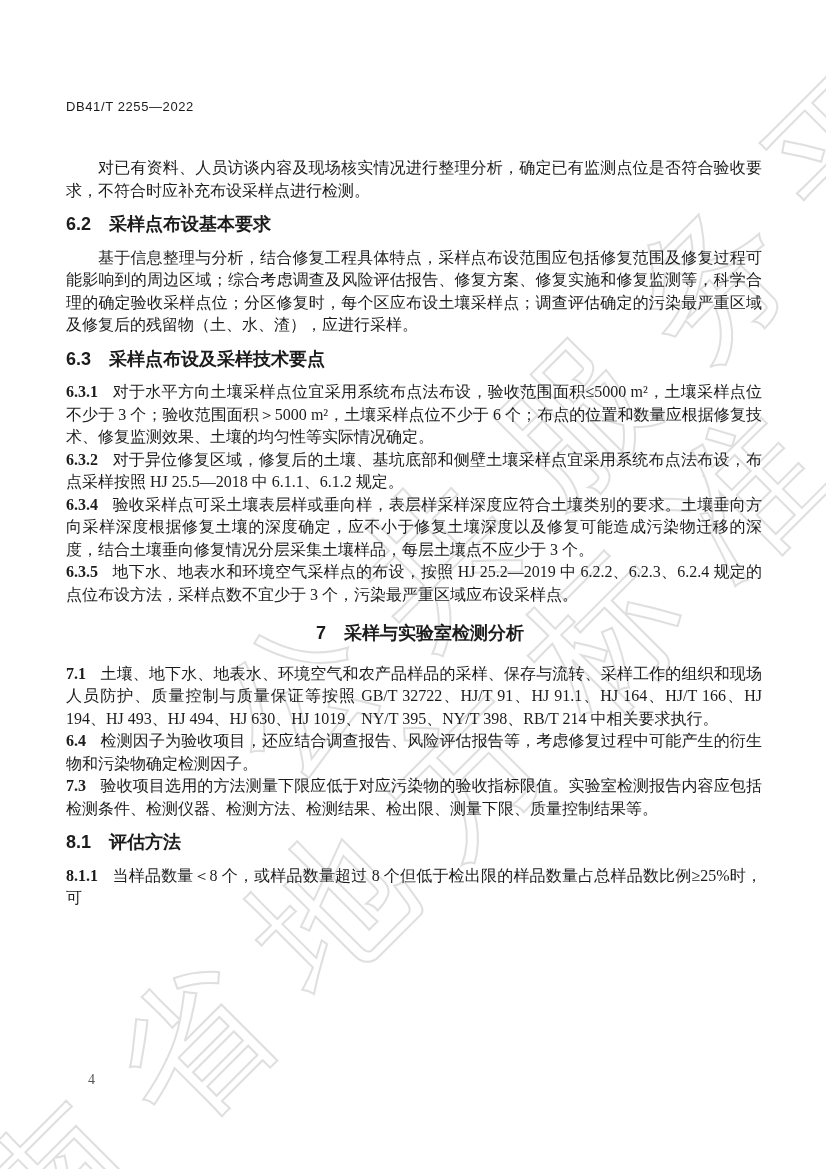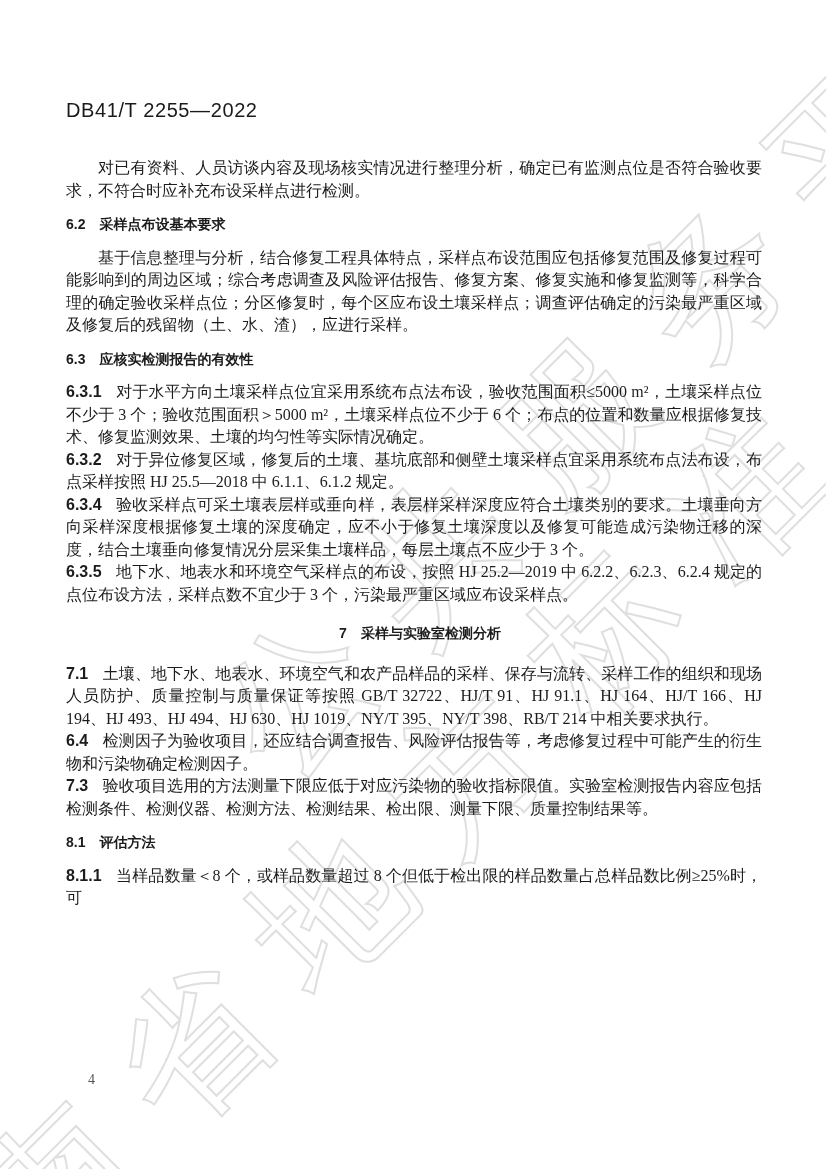--- a/index.html
+++ b/index.html
@@ -28,46 +28,46 @@
     pointer-events: none;
   }
   .wm1 { left: -335px; top: 795px; }
   .wm2 { left: 75px;  top: 235px; }
 
   .doc-header {
     position: absolute;
     left: 66px;
     top: 99px;
     font-family: "Liberation Sans", sans-serif;
-    font-size: 20px;
+    font-size: 13px;
     letter-spacing: 0.6px;
     color: #1a1a1a;
   }
   .doc-body {
     position: absolute;
     left: 66px;
     top: 157px;
     width: 696px;
     font-size: 16px;
     line-height: 22.5px;
     text-align: justify;
     overflow-wrap: break-word;
   }
   .para   { margin: 0; text-indent: 2em; }
   .clause { margin: 0; }
   .clause .num {
-    font-family: Liberation Sans, sans-serif;
+    font-family: Liberation Serif, serif;
     font-weight: bold;
     margin-right: 0.9em;
     margin-top: 35px;
   }
   .h1, .h2 {
     font-family: "Liberation Sans", sans-serif;
     font-weight: bold;
-    font-size: 14px;
+    font-size: 18px;
     line-height: 22.5px;
     text-align: left;
   }
   .h1 { margin: 16px 0 18px 12px; text-align: center; }
   .h2 { margin: 11px 0 11px 0; }
   .h1 .num, .h2 .num { margin-right: 1em; }
 
   .page-number {
     position: absolute;
     left: 88px;
@@ -90,21 +90,21 @@
   <div class="doc-header">DB41/T 2255—2022</div>
 
   <div class="doc-body">
 
     <p class="para">对已有资料、人员访谈内容及现场核实情况进行整理分析，确定已有监测点位是否符合验收要求，不符合时应补充布设采样点进行检测。</p>
 
     <p class="h2"><span class="num">6.2</span><span>采样点布设基本要求</span></p>
 
     <p class="para">基于信息整理与分析，结合修复工程具体特点，采样点布设范围应包括修复范围及修复过程可能影响到的周边区域；综合考虑调查及风险评估报告、修复方案、修复实施和修复监测等，科学合理的确定验收采样点位；分区修复时，每个区应布设土壤采样点；调查评估确定的污染最严重区域及修复后的残留物（土、水、渣），应进行采样。</p>
 
-    <p class="h2"><span class="num">6.3</span><span>应核实检测报告的有效性</span></p>
+    <p class="h2"><span class="num">6.3</span><span>采样点布设及采样技术要点</span></p>
 
     <p class="clause"><span class="num">6.3.1</span><span>对于水平方向土壤采样点位宜采用系统布点法布设，验收范围面积≤5000 m²，土壤采样点位不少于 3 个；验收范围面积＞5000 m²，土壤采样点位不少于 6 个；布点的位置和数量应根据修复技术、修复监测效果、土壤的均匀性等实际情况确定。</span></p>
 
     <p class="clause"><span class="num">6.3.2</span><span>对于异位修复区域，修复后的土壤、基坑底部和侧壁土壤采样点宜采用系统布点法布设，布点采样按照 HJ 25.5—2018 中 6.1.1、6.1.2 规定。</span></p>
 
 
     <p class="clause"><span class="num">6.3.4</span><span>验收采样点可采土壤表层样或垂向样，表层样采样深度应符合土壤类别的要求。土壤垂向方向采样深度根据修复土壤的深度确定，应不小于修复土壤深度以及修复可能造成污染物迁移的深度，结合土壤垂向修复情况分层采集土壤样品，每层土壤点不应少于 3 个。</span></p>
 
     <p class="clause"><span class="num">6.3.5</span><span>地下水、地表水和环境空气采样点的布设，按照 HJ 25.2—2019 中 6.2.2、6.2.3、6.2.4 规定的点位布设方法，采样点数不宜少于 3 个，污染最严重区域应布设采样点。</span></p>
 

